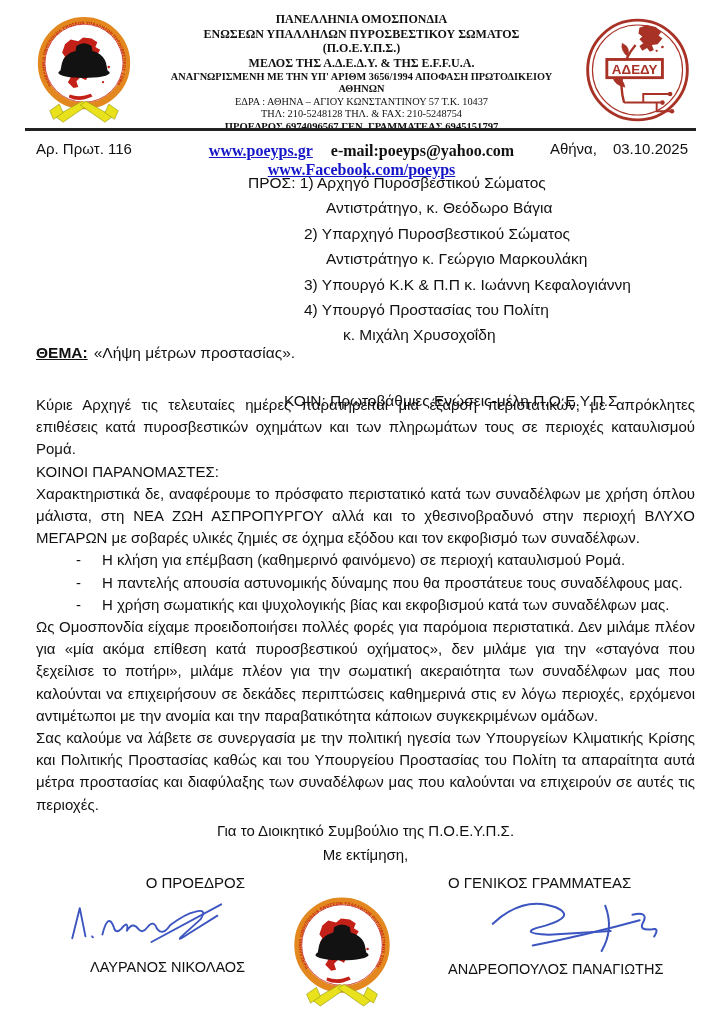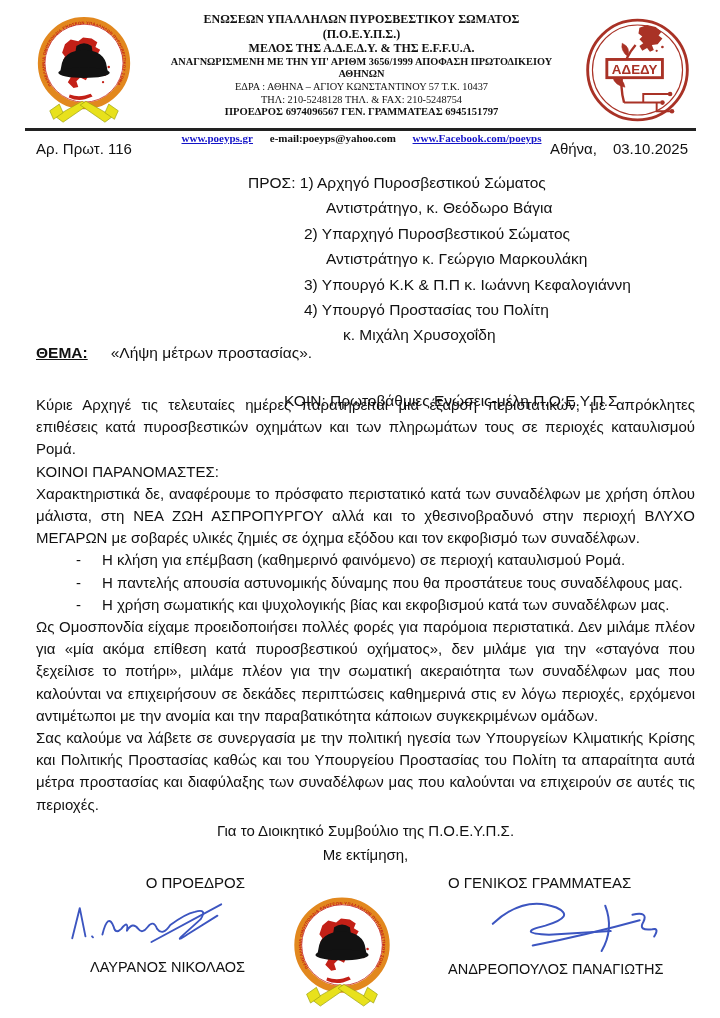--- a/index.html
+++ b/index.html
@@ -7,36 +7,36 @@
         font-family:"Liberation Sans",sans-serif;color:#111;}
   
   .hdr{position:absolute;top:8px;left:25px;right:25px;display:flex;justify-content:space-between;align-items:flex-start;}
   .hdr-logo{width:118px;height:118px;flex:0 0 auto;}
   .hdr-center{flex:1;text-align:center;font-family:"Liberation Serif",serif;font-weight:bold;
               padding:4px 4px 0 4px;line-height:1.22;}
   .h1a{font-size:12px;} .h1b{font-size:12px;} .h1c{font-size:12px;} .h1d{font-size:12px;}
   .h1e{font-size:10.3px;} 
   .h2a,.h2b{font-size:10.3px;font-weight:normal;}
   .h2c{font-size:10.6px;font-weight:bold;}
-  .linkrow{font-size:11px;font-weight:bold;margin-top:13px;}
+  .linkrow{font-size:16px;font-weight:bold;margin-top:7px;}
   .linkrow .lnk{color:#1414c8;text-decoration:underline;margin:0 7px;cursor:pointer;}
   .linkrow .eml{color:#111;margin:0 7px;}
   .rule{position:absolute;top:128px;left:25px;right:24px;height:3px;background:#222;}
   
   .meta{position:absolute;top:140px;left:36px;right:30px;font-size:15px;}
   .meta .proto{position:absolute;left:0;top:0;}
   .meta .dateblk{position:absolute;right:2px;top:0;}
   .meta .dateblk .city{margin-right:16px;margin-top:12px;}
   
   .recips{position:absolute;top:170px;left:248px;font-size:15.5px;line-height:25.4px;}
   .rl{white-space:nowrap;}
   .ind-a{padding-left:78px;} .ind-b{padding-left:56px;} .ind-c{padding-left:95px;} .ind-d{padding-left:36px;margin-top:40px;}
   
   .theme{position:absolute;top:344px;left:36px;font-size:15.5px;}
-  .theme .tlabel{font-weight:bold;text-decoration:underline;margin-right:23px;}
+  .theme .tlabel{font-weight:bold;text-decoration:underline;margin-right:6px;}
   
   .bodytxt{position:absolute;top:394px;left:36px;width:659px;font-size:15px;line-height:22.2px;
            text-align:justify;}
   .bodytxt p{margin:0;}
   .bullets{margin:0;padding:0;list-style:none;}
   .bullets li{display:flex;text-align:left;}
   .bullets .dash{width:26px;padding-left:40px;flex:0 0 auto;}
   .closing{text-align:center;margin-top:3px;line-height:24px;}
   
   .sigzone{position:absolute;top:874px;left:0;right:0;height:144px;font-size:15px;}
@@ -77,24 +77,25 @@
       </g>
       <g stroke="#9aa012" stroke-width="0.7">
         <path d="M30,114 L58,98 l6,4 -26,18 z" fill="#e8e11c"></path>
         <path d="M90,114 L62,98 l-6,4 26,18 z" fill="#e8e11c"></path>
         <path d="M24,108 l10,-7 4,9 -10,7 z" fill="#e8e11c"></path>
         <path d="M96,108 l-10,-7 -4,9 10,7 z" fill="#e8e11c"></path>
       </g>
     </svg>
 
     <div class="hdr-center">
+      <div class="h1a">ΠΑΝΕΛΛΗΝΙΑ ΟΜΟΣΠΟΝΔΙΑ</div>
       <div class="h1b">ΕΝΩΣΕΩΝ ΥΠΑΛΛΗΛΩΝ ΠΥΡΟΣΒΕΣΤΙΚΟΥ ΣΩΜΑΤΟΣ</div>
       <div class="h1c">(Π.Ο.Ε.Υ.Π.Σ.)</div>
       <div class="h1d">ΜΕΛΟΣ ΤΗΣ Α.Δ.Ε.Δ.Υ. &amp; ΤΗΣ E.F.F.U.A.</div>
-      <div class="h1e">ΑΝΑΓΝΩΡΙΣΜΕΝΗ ΜΕ ΤΗΝ ΥΠ' ΑΡΙΘΜ 3656/1999 ΑΠΟΦΑΣΗ ΠΡΩΤΟΔΙΚΕΙΟΥ ΑΘΗΝΩΝ</div>
+      <div class="h1e">ΑΝΑΓΝΩΡΙΣΜΕΝΗ ΜΕ ΤΗΝ ΥΠ' ΑΡΙΘΜ 3656/1994 ΑΠΟΦΑΣΗ ΠΡΩΤΟΔΙΚΕΙΟΥ ΑΘΗΝΩΝ</div>
       <div class="h2a">ΕΔΡΑ : ΑΘΗΝΑ – ΑΓΙΟΥ ΚΩΝΣΤΑΝΤΙΝΟΥ 57 Τ.Κ. 10437</div>
       <div class="h2b">ΤΗΛ: 210-5248128 ΤΗΛ. &amp; FAX: 210-5248754</div>
       <div class="h2c">ΠΡΟΕΔΡΟΣ 6974096567   ΓΕΝ. ΓΡΑΜΜΑΤΕΑΣ 6945151797</div>
       <div class="linkrow">
         <span class="lnk">www.poeyps.gr</span>
         <span class="eml">e-mail:poeyps@yahoo.com</span>
         <span class="lnk">www.Facebook.com/poeyps</span>
       </div>
     </div>
 

